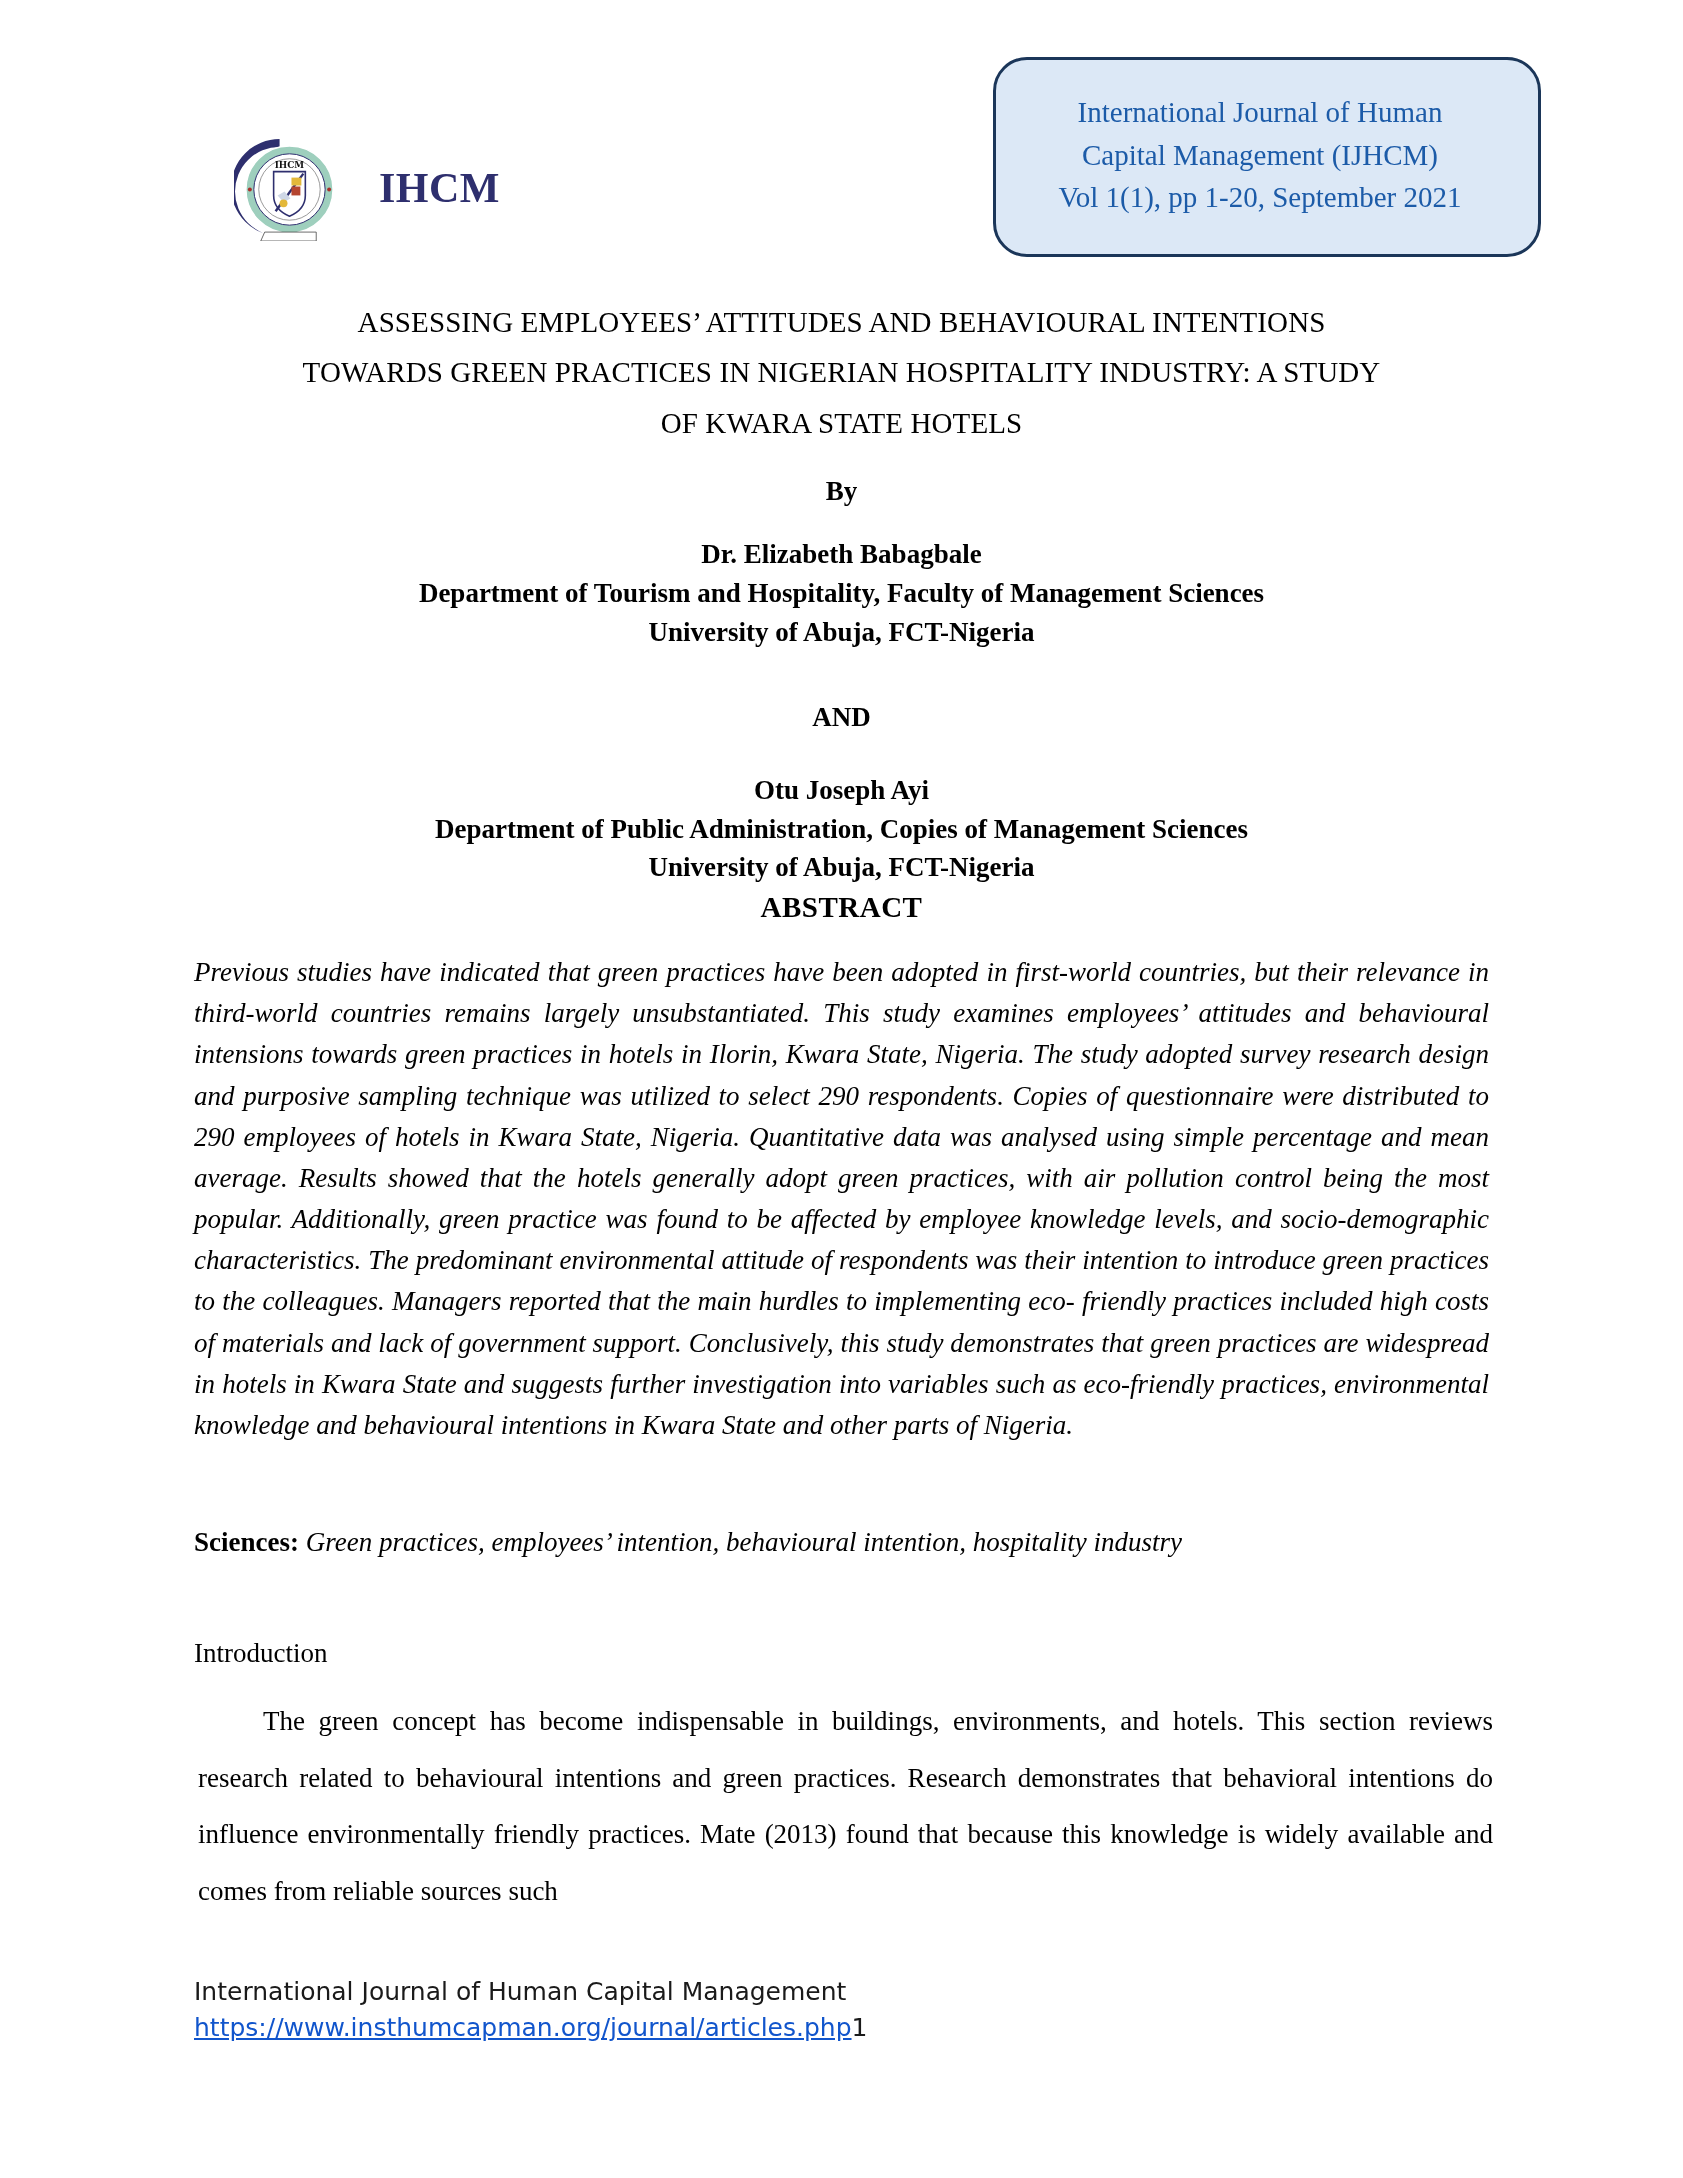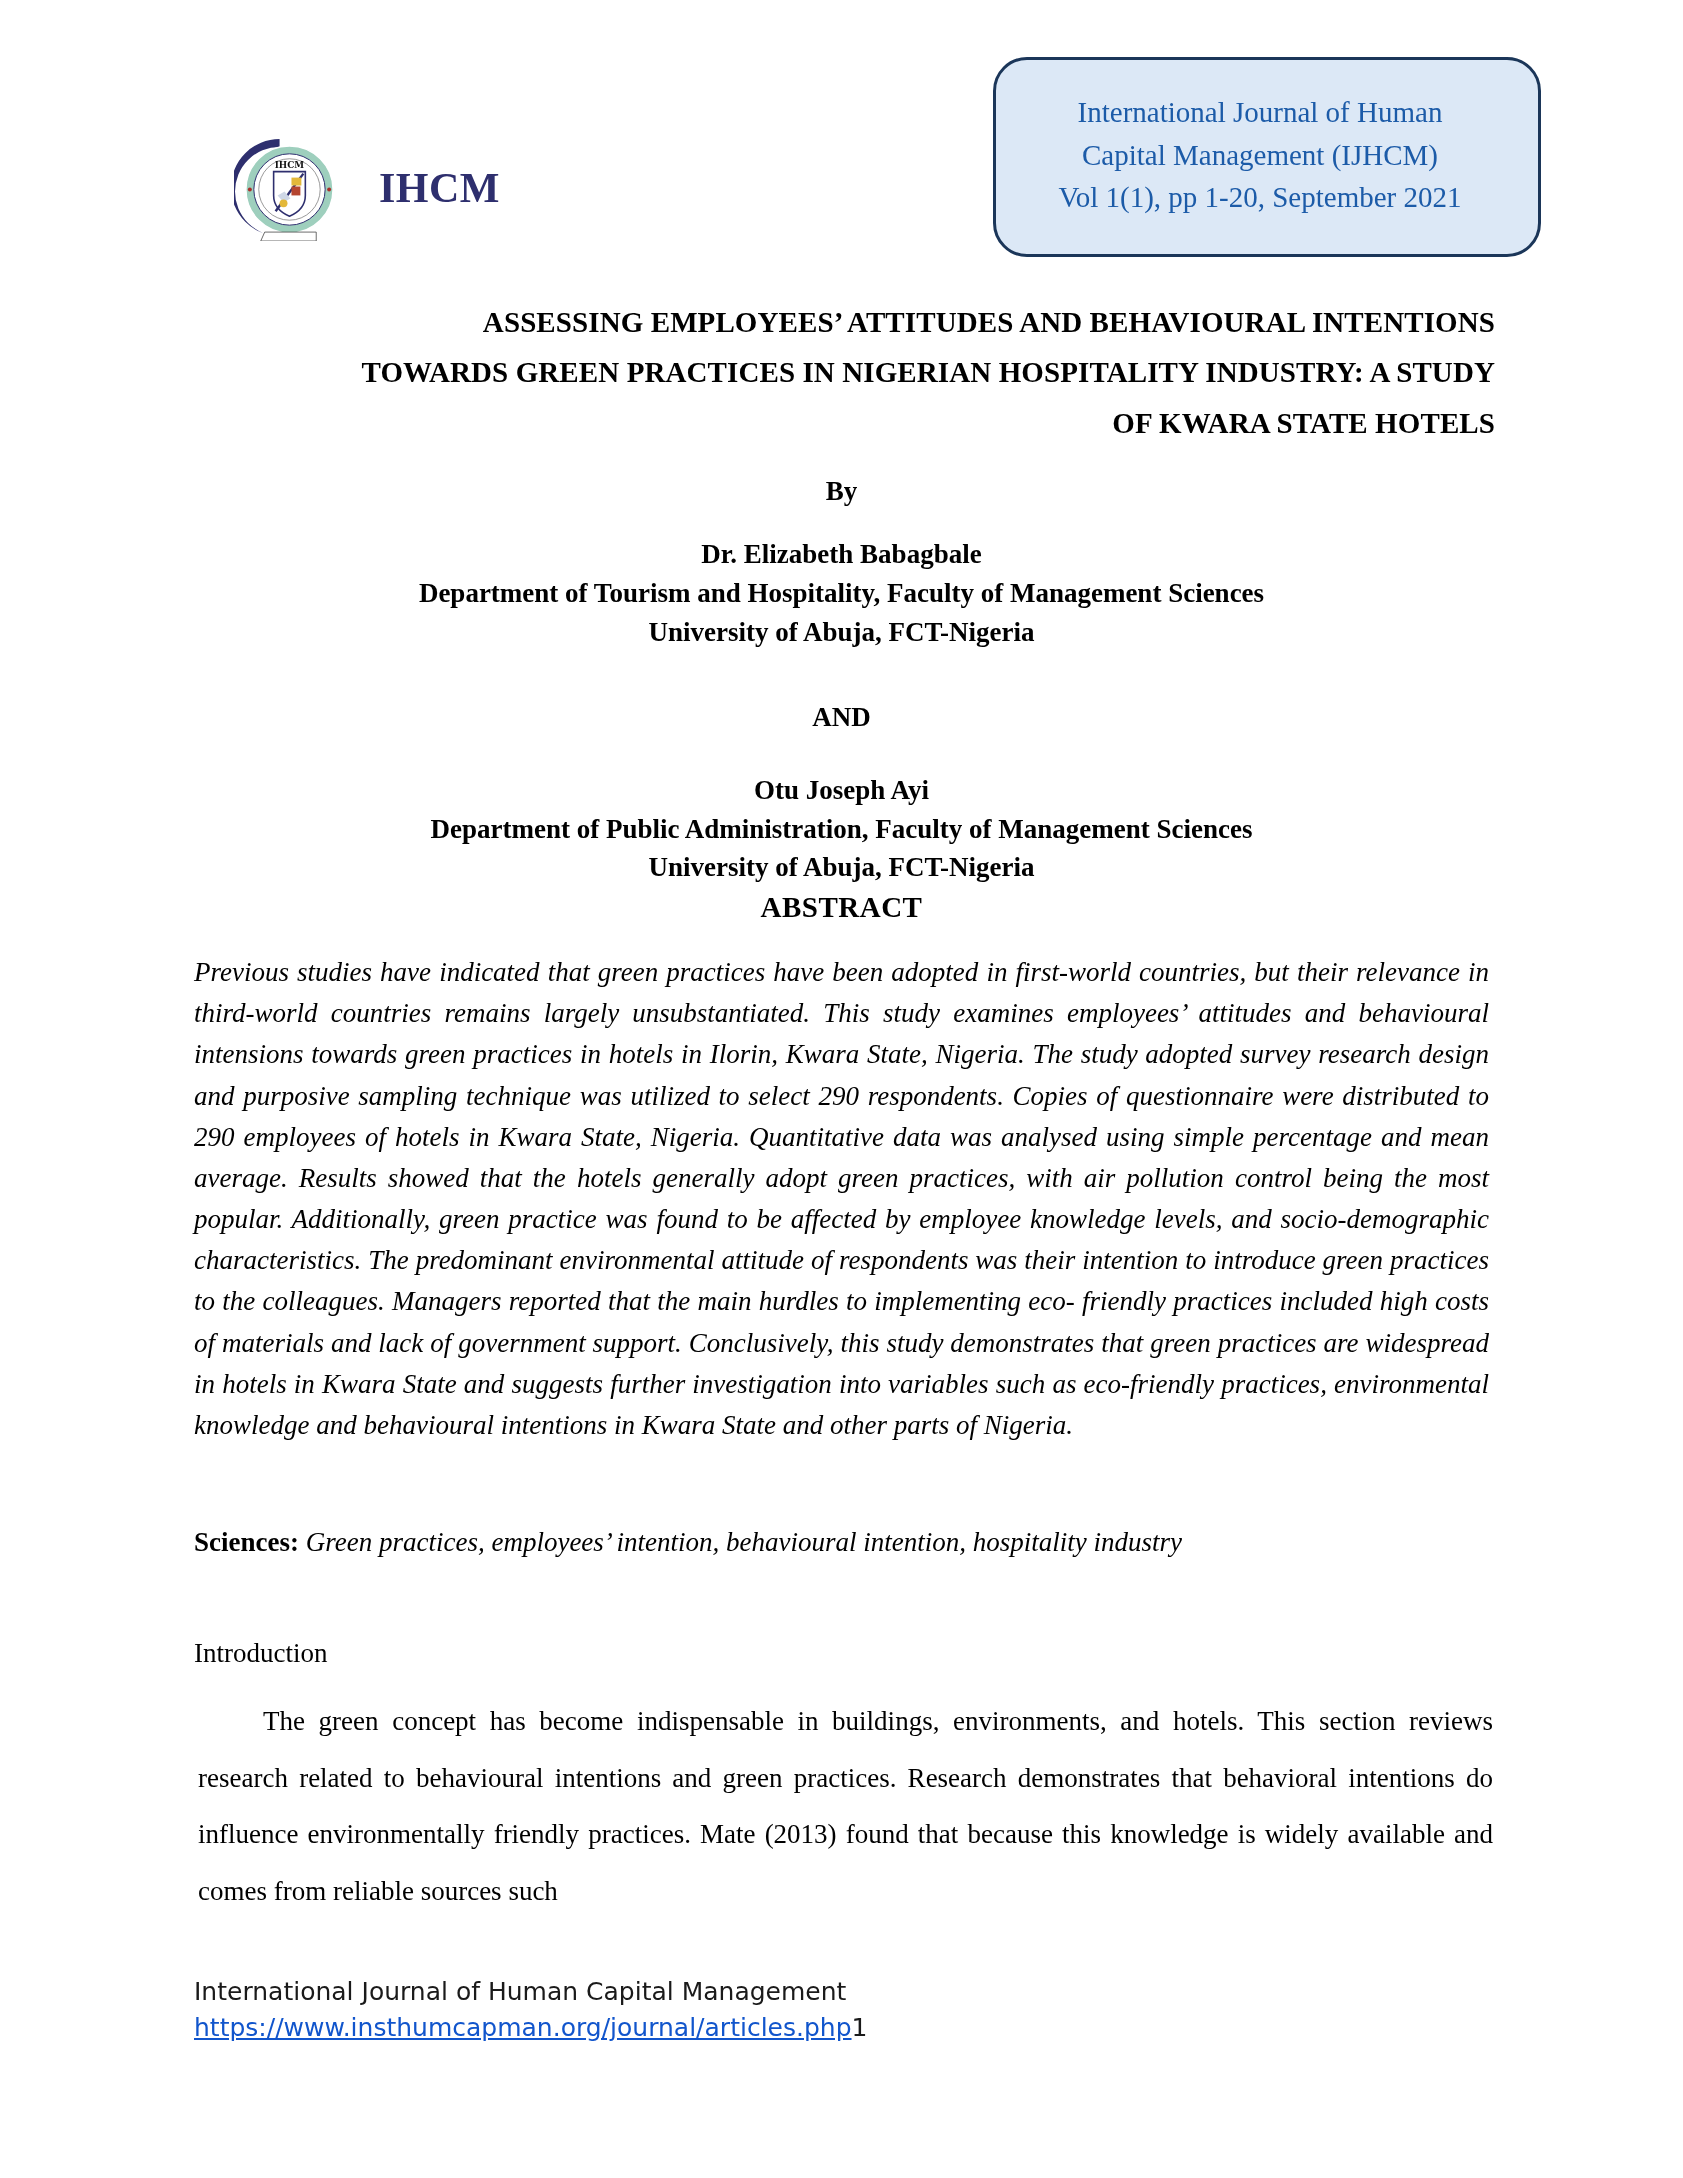--- a/index.html
+++ b/index.html
@@ -76,24 +76,23 @@
   
   .title-block {
     position: absolute;
     left: 188px;
     top: 297px;
     width: 1307px;
     text-align: center;
   }
   .title-line {
     font-size: 29px;
-    font-weight: 700;
+    font-weight: 400;
     line-height: 1.74;
     letter-spacing: 0.1px;
-    text-align: right;
   }
 
   
   .authors-block {
     position: absolute;
     left: 188px;
     top: 470px;
     width: 1307px;
     text-align: center;
   }
@@ -256,21 +255,21 @@
     <div>
       <div class="author-name">Dr. Elizabeth Babagbale</div>
       <div class="author-aff">Department of Tourism and Hospitality, Faculty of Management Sciences</div>
       <div class="author-aff">University of Abuja, FCT-Nigeria</div>
     </div>
 
     <div class="and-line">AND</div>
 
     <div>
       <div class="author-name">Otu Joseph Ayi</div>
-      <div class="author-aff">Department of Public Administration, Faculty of Management Sciences</div>
+      <div class="author-aff">Department of Public Administration, Copies of Management Sciences</div>
       <div class="author-aff">University of Abuja, FCT-Nigeria</div>
     </div>
   </div>
 
   <div class="abstract-heading">ABSTRACT</div>
   <div class="abstract-body">Previous studies have indicated that green practices have been adopted in first-world countries, but their relevance in third-world countries remains largely unsubstantiated. This study examines employees’ attitudes and behavioural intensions towards green practices in hotels in Ilorin, Kwara State, Nigeria. The study adopted survey research design and purposive sampling technique was utilized to select 290 respondents. Copies of questionnaire were distributed to 290 employees of hotels in Kwara State, Nigeria. Quantitative data was analysed using simple percentage and mean average. Results showed that the hotels generally adopt green practices, with air pollution control being the most popular. Additionally, green practice was found to be affected by employee knowledge levels, and socio-demographic characteristics. The predominant environmental attitude of respondents was their intention to introduce green practices to the colleagues. Managers reported that the main hurdles to implementing eco- friendly practices included high costs of materials and lack of government support. Conclusively, this study demonstrates that green practices are widespread in hotels in Kwara State and suggests further investigation into variables such as eco-friendly practices, environmental knowledge and behavioural intentions in Kwara State and other parts of Nigeria.</div>
 
   <div class="keywords">
     <b>Sciences:</b>
     <span class="kw-val">Green practices, employees’ intention, behavioural intention, hospitality industry</span>

